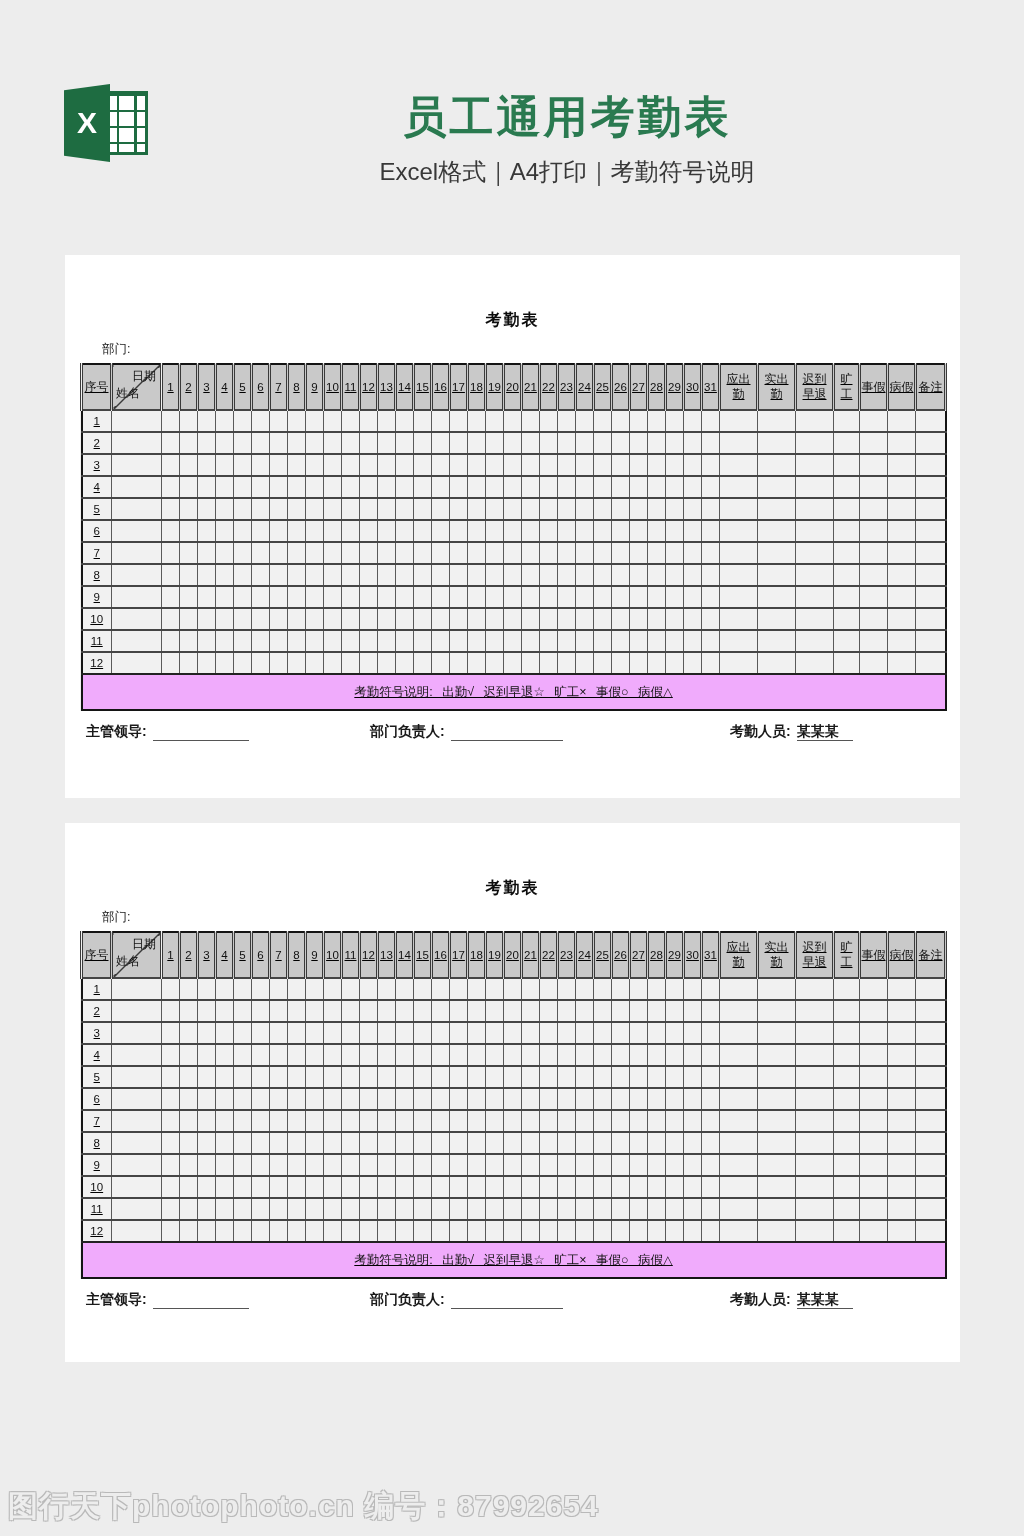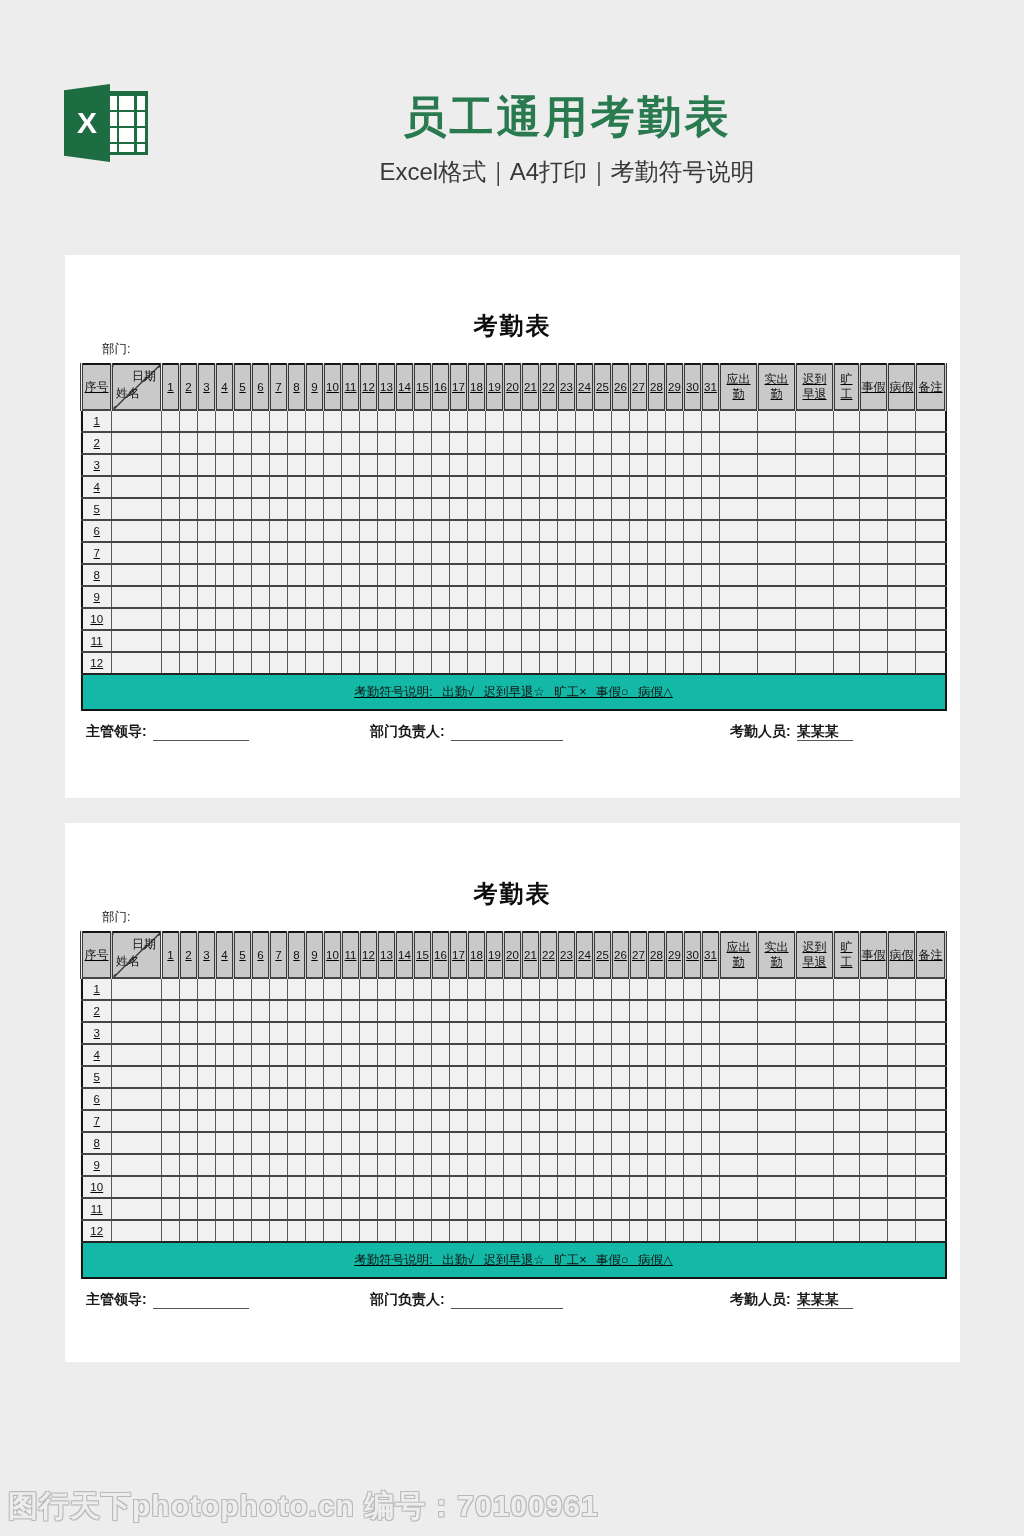--- a/index.html
+++ b/index.html
@@ -20,21 +20,21 @@
   .page-title{position:absolute;left:110px;right:0;top:88px;text-align:center;
     font-size:44px;font-weight:bold;color:#2a7a50;letter-spacing:3px;}
   .page-subtitle{position:absolute;left:110px;right:0;top:156px;text-align:center;
     font-size:24px;color:#383838;}
 
   
   .card{position:absolute;left:65px;width:895px;background:#ffffff;}
   .card-1{top:255px;height:543px;}
   .card-2{top:823px;height:539px;}
   .sheet-title{position:absolute;top:55px;left:0;right:0;text-align:center;
-    font-size:24px;font-weight:bold;color:#0d0d0d;letter-spacing:2px;}
+    font-size:16px;font-weight:bold;color:#0d0d0d;letter-spacing:2px;}
   .meta{position:absolute;top:86px;left:15px;right:15px;height:18px;font-size:12.5px;color:#1a1a1a;}
   .meta .dept{position:absolute;left:22px;}
   .meta .time{position:absolute;left:620px;margin-top:44px;}
 
   .tablewrap{position:absolute;top:108px;left:15px;text-decoration:underline;}
   table.att{border-collapse:collapse;table-layout:fixed;width:864px;
     border:2px solid #141414;background:#f1f1f1;}
   table.att th,table.att td{padding:0;font-weight:normal;}
   tr.hdr th{background:#c9c9c9;border:1px solid #3a3a3a;
     border-left:3px double #3a3a3a;border-right:3px double #3a3a3a;
@@ -43,21 +43,21 @@
   tr.hdr th.sum{white-space:pre-line;line-height:1.25;}
   tr.hdr th.diag{position:relative;
     background-image:linear-gradient(to bottom right,
       transparent calc(50% - 0.8px),#3a3a3a calc(50% - 0.8px),
       #3a3a3a calc(50% + 0.8px),transparent calc(50% + 0.8px));}
   .diag .d1{position:absolute;top:3px;right:4px;font-size:12px;}
   .diag .d2{position:absolute;bottom:7px;left:3px;font-size:12px;}
   tr.body th,tr.body td{border:1px solid #5a5a5a;border-top:2px solid #454545;
     height:20px;background:#f1f1f1;}
   tr.body th.rn{font-size:11.5px;text-align:center;color:#111;}
-  td.legend{border-top:2px solid #222;background:#14b8a6;height:34px;
+  td.legend{border-top:2px solid #222;background:#f0abfc;height:34px;
     text-align:center;font-size:12.5px;font-weight:bold;color:#111;word-spacing:6px;}
 
   .signs{position:absolute;top:468px;left:15px;right:15px;height:20px;
     font-size:14px;font-weight:bold;color:#1a1a1a;}
   .sig{position:absolute;top:0;white-space:nowrap;}
   .sig-label{margin-right:6px;}
   .sig-line{display:inline-block;height:13px;border-bottom:1.5px solid #555;vertical-align:bottom;}
   .sig-name{display:inline-block;height:17px;border-bottom:1.5px solid #555;
     vertical-align:bottom;padding-right:14px;font-weight:bold;}
 
@@ -1313,13 +1313,13 @@
     </div>
     <div class="sig" style="left:290px">
       <span class="sig-label">部门负责人:</span><span class="sig-line" style="width:112px"></span>
     </div>
     <div class="sig" style="left:650px">
       <span class="sig-label">考勤人员:</span><span class="sig-name">某某某</span>
     </div>
   </div>
 </section>
 
-<div class="watermark">图行天下photophoto.cn 编号：70100961</div>
+<div class="watermark">图行天下photophoto.cn 编号：87992654</div>
 
 </body></html>

